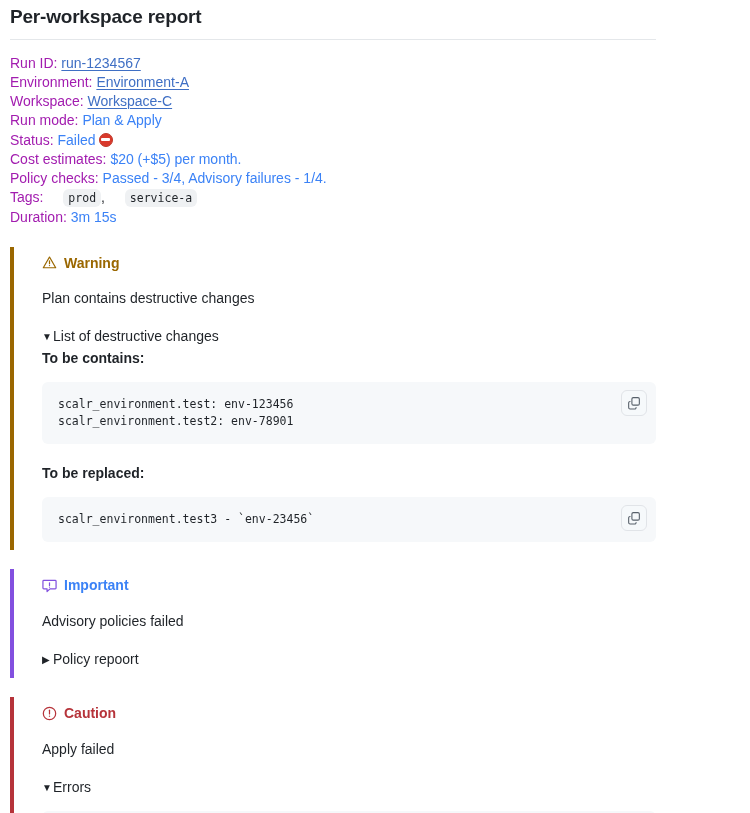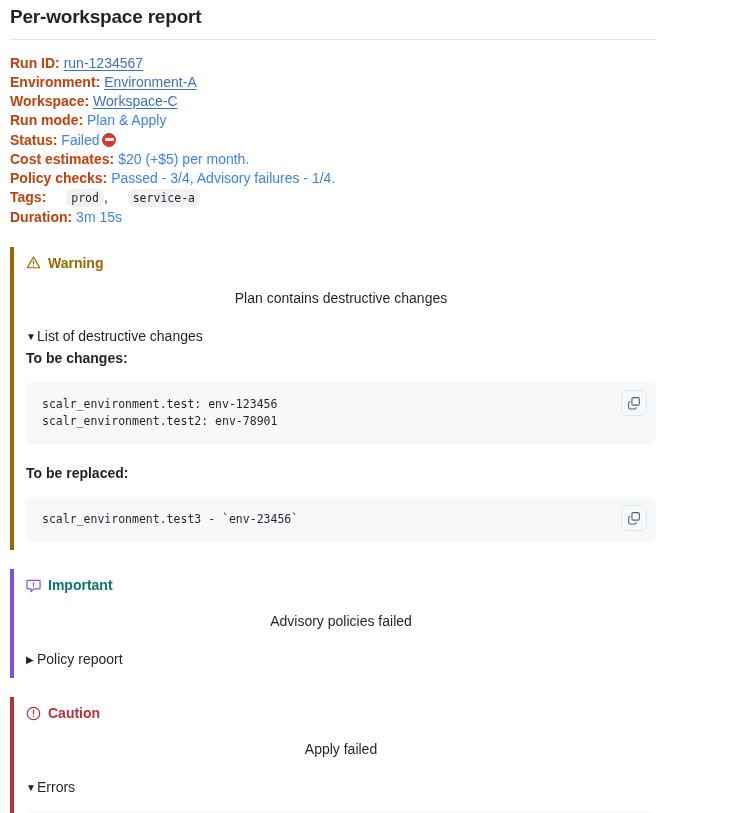--- a/index.html
+++ b/index.html
@@ -48,22 +48,22 @@
   
   .meta {
     margin-top: 14px;
   }
   .meta-row {
     line-height: 19.2px;
     white-space: nowrap;
     font-size: 14px;
   }
   .meta-key {
-    font-weight: bold;
-    color: #c2410c;
+    font-weight: normal;
+    color: #a21caf;
   }
   .meta-val { color: #3b82f6; }
   a.link {
     color: #3f6fc4;
     text-decoration: underline;
     text-underline-offset: 1.5px;
     text-decoration-thickness: 1px;
     margin-top: 36px;
   }
   .emoji-noentry {
@@ -94,45 +94,44 @@
     background: #eff1f3;
     border-radius: 6px;
     padding: 2px 5px;
     color: #1f2328;
     margin-left: 16px;
   }
 
   
   .alert {
     border-left: 4px solid #cccccc;
-    padding: 8px 0 8px 12px;
+    padding: 8px 0 8px 28px;
     margin-top: 19px;
   }
   .alert-warning  { border-left-color: #9a6700; }
   .alert-important{ border-left-color: #8250df; }
   .alert-caution  { border-left-color: #b6333a; }
 
   .alert-head {
     display: flex;
     align-items: center;
     gap: 7px;
     font-size: 14px;
     font-weight: bold;
     line-height: 1.2;
   }
   .alert-warning  .alert-head { color: #9a6700; }
-  .alert-important .alert-head { color: #0f766e; }
+  .alert-important .alert-head { color: #3b82f6; }
   .alert-caution  .alert-head { color: #b6333a; }
   .alert-head svg { display: block; flex: 0 0 auto; }
 
   .alert-body {
     margin-top: 17px;
     font-size: 14px;
     color: #1f2328;
-    text-align: center;
   }
   .disclosure {
     margin-top: 17px;
     font-size: 14px;
     color: #1f2328;
     cursor: pointer;
     user-select: none;
   }
   .tri {
     font-size: 10px;
@@ -260,21 +259,21 @@
         </span>
         <span>Warning</span>
       </div>
 
       <div class="alert-body">Plan contains destructive changes</div>
 
       <div class="disclosure">
         <span class="tri">▼</span><span>List of destructive changes</span>
       </div>
 
-      <div class="sub-label">To be changes:</div>
+      <div class="sub-label">To be contains:</div>
 
       <div class="codeblock">
         <pre>scalr_environment.test: env-123456
 scalr_environment.test2: env-78901</pre>
         <div class="copy-btn">
           <span>
             <svg width="14" height="14" viewBox="0 0 16 16" fill="none" stroke="#57606a" stroke-width="1.25">
               <rect x="5.6" y="1.9" width="8.5" height="8.5" rx="1.6"></rect>
               <path d="M10.4 13.2 a1.6 1.6 0 0 1 -1.6 1.6 H3.5 a1.6 1.6 0 0 1 -1.6 -1.6 V7.9 a1.6 1.6 0 0 1 1.6 -1.6" stroke-linecap="round"></path>
             </svg>

